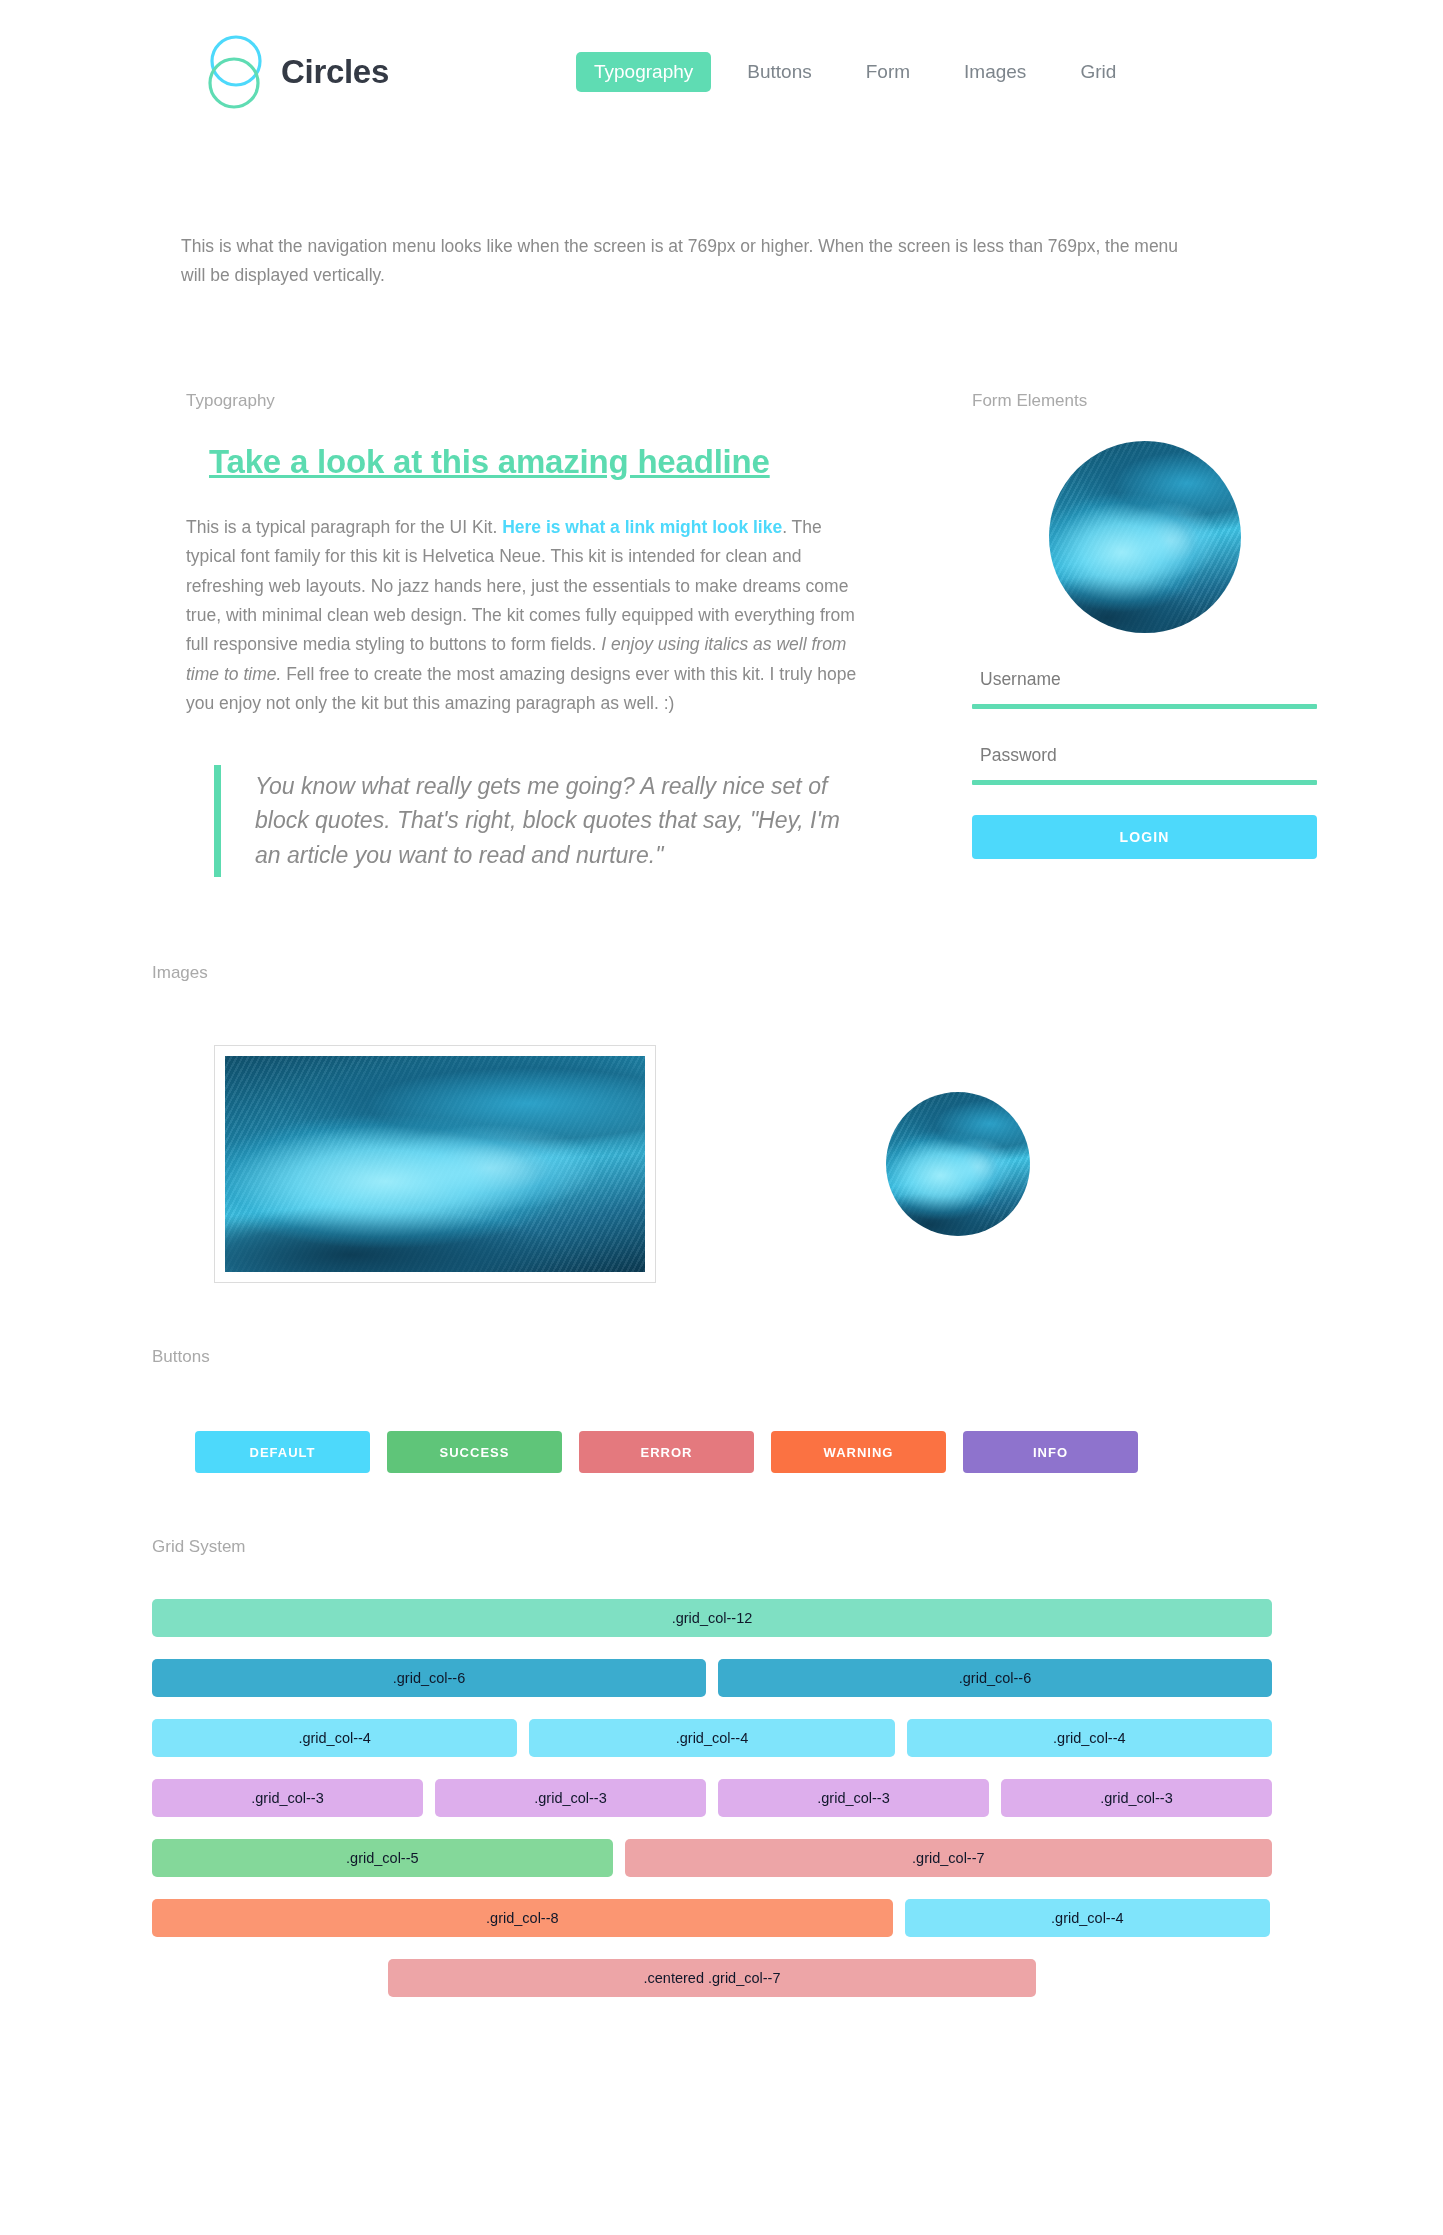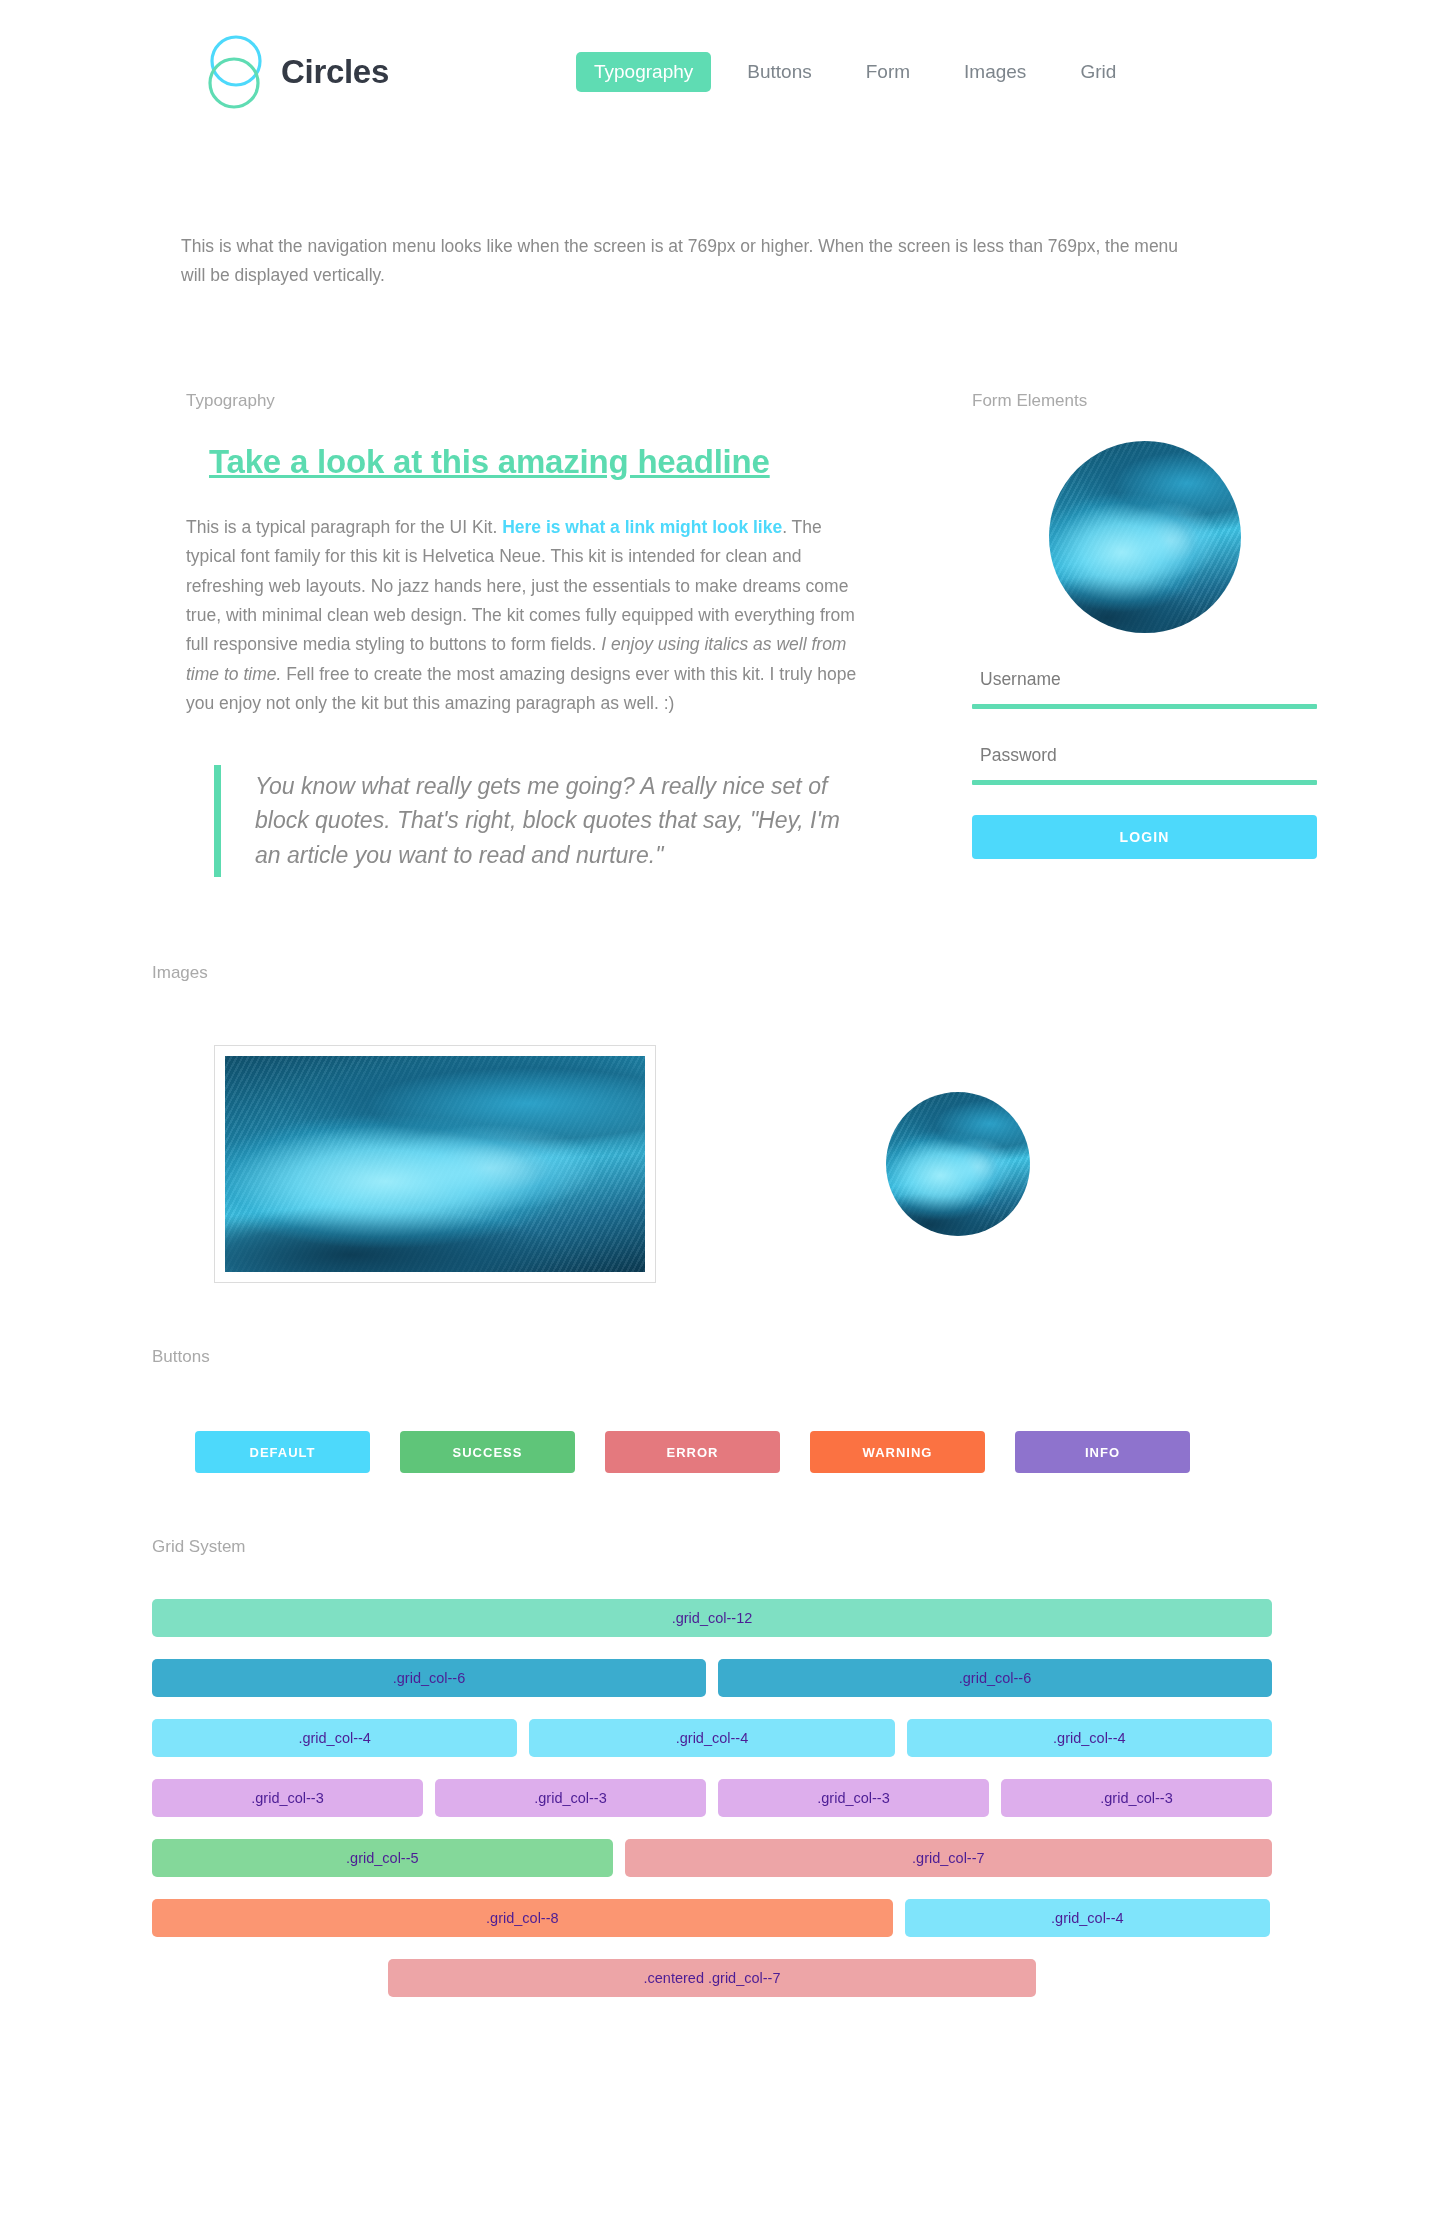--- a/index.html
+++ b/index.html
@@ -173,21 +173,21 @@
     overflow: hidden;
     display: block;
   }
 
   
   .buttons-section { margin-top: 64px; padding-left: 152px; }
   .buttons-row {
     display: flex;
     margin-top: 64px;
     padding-left: 43px;
-    gap: 30px;
+    gap: 17px;
   }
   .ui-btn {
     width: 175px;
     height: 42px;
     border: none;
     border-radius: 4px;
     color: #ffffff;
     font-size: 13px;
     font-weight: bold;
     letter-spacing: 1px;
@@ -204,21 +204,21 @@
     gap: 12px;
   }
   .grid-row.centered { justify-content: center; }
   .grid-cell {
     height: 38px;
     border-radius: 5px;
     display: flex;
     align-items: center;
     justify-content: center;
     font-size: 14.5px;
-    color: #4c1d95;
+    color: #0f172a;
   }
   .c12 { width: 100%; }
   .c8  { width: calc(66.666% - 6px); }
   .c7  { width: calc(58.333% - 6px); }
   .c6  { width: calc(50% - 6px); }
   .c5  { width: calc(41.666% - 6px); }
   .c4  { width: calc(33.333% - 8px); }
   .c3  { width: calc(25% - 9px); }
 
   

